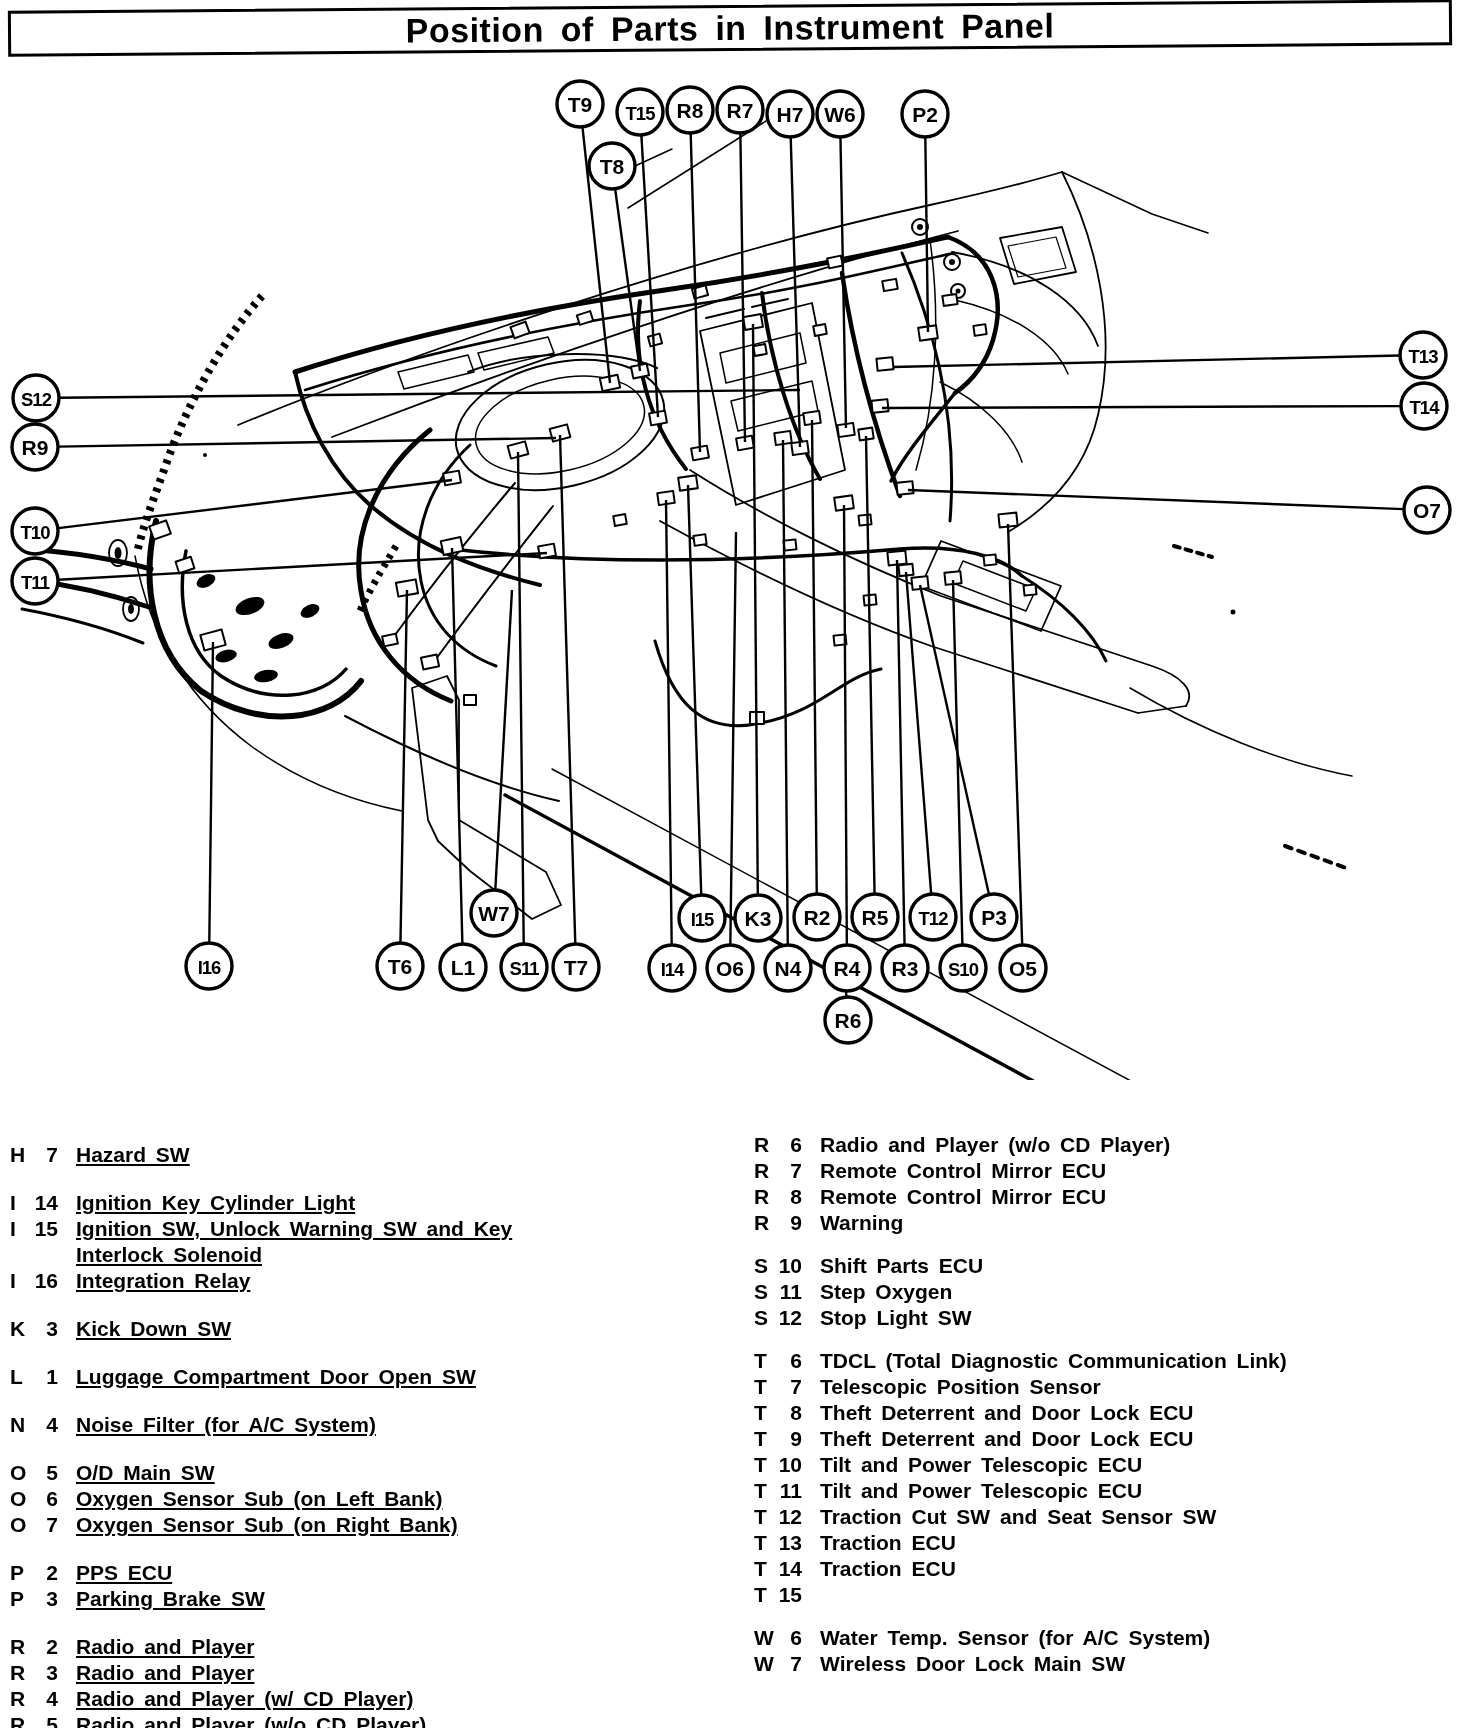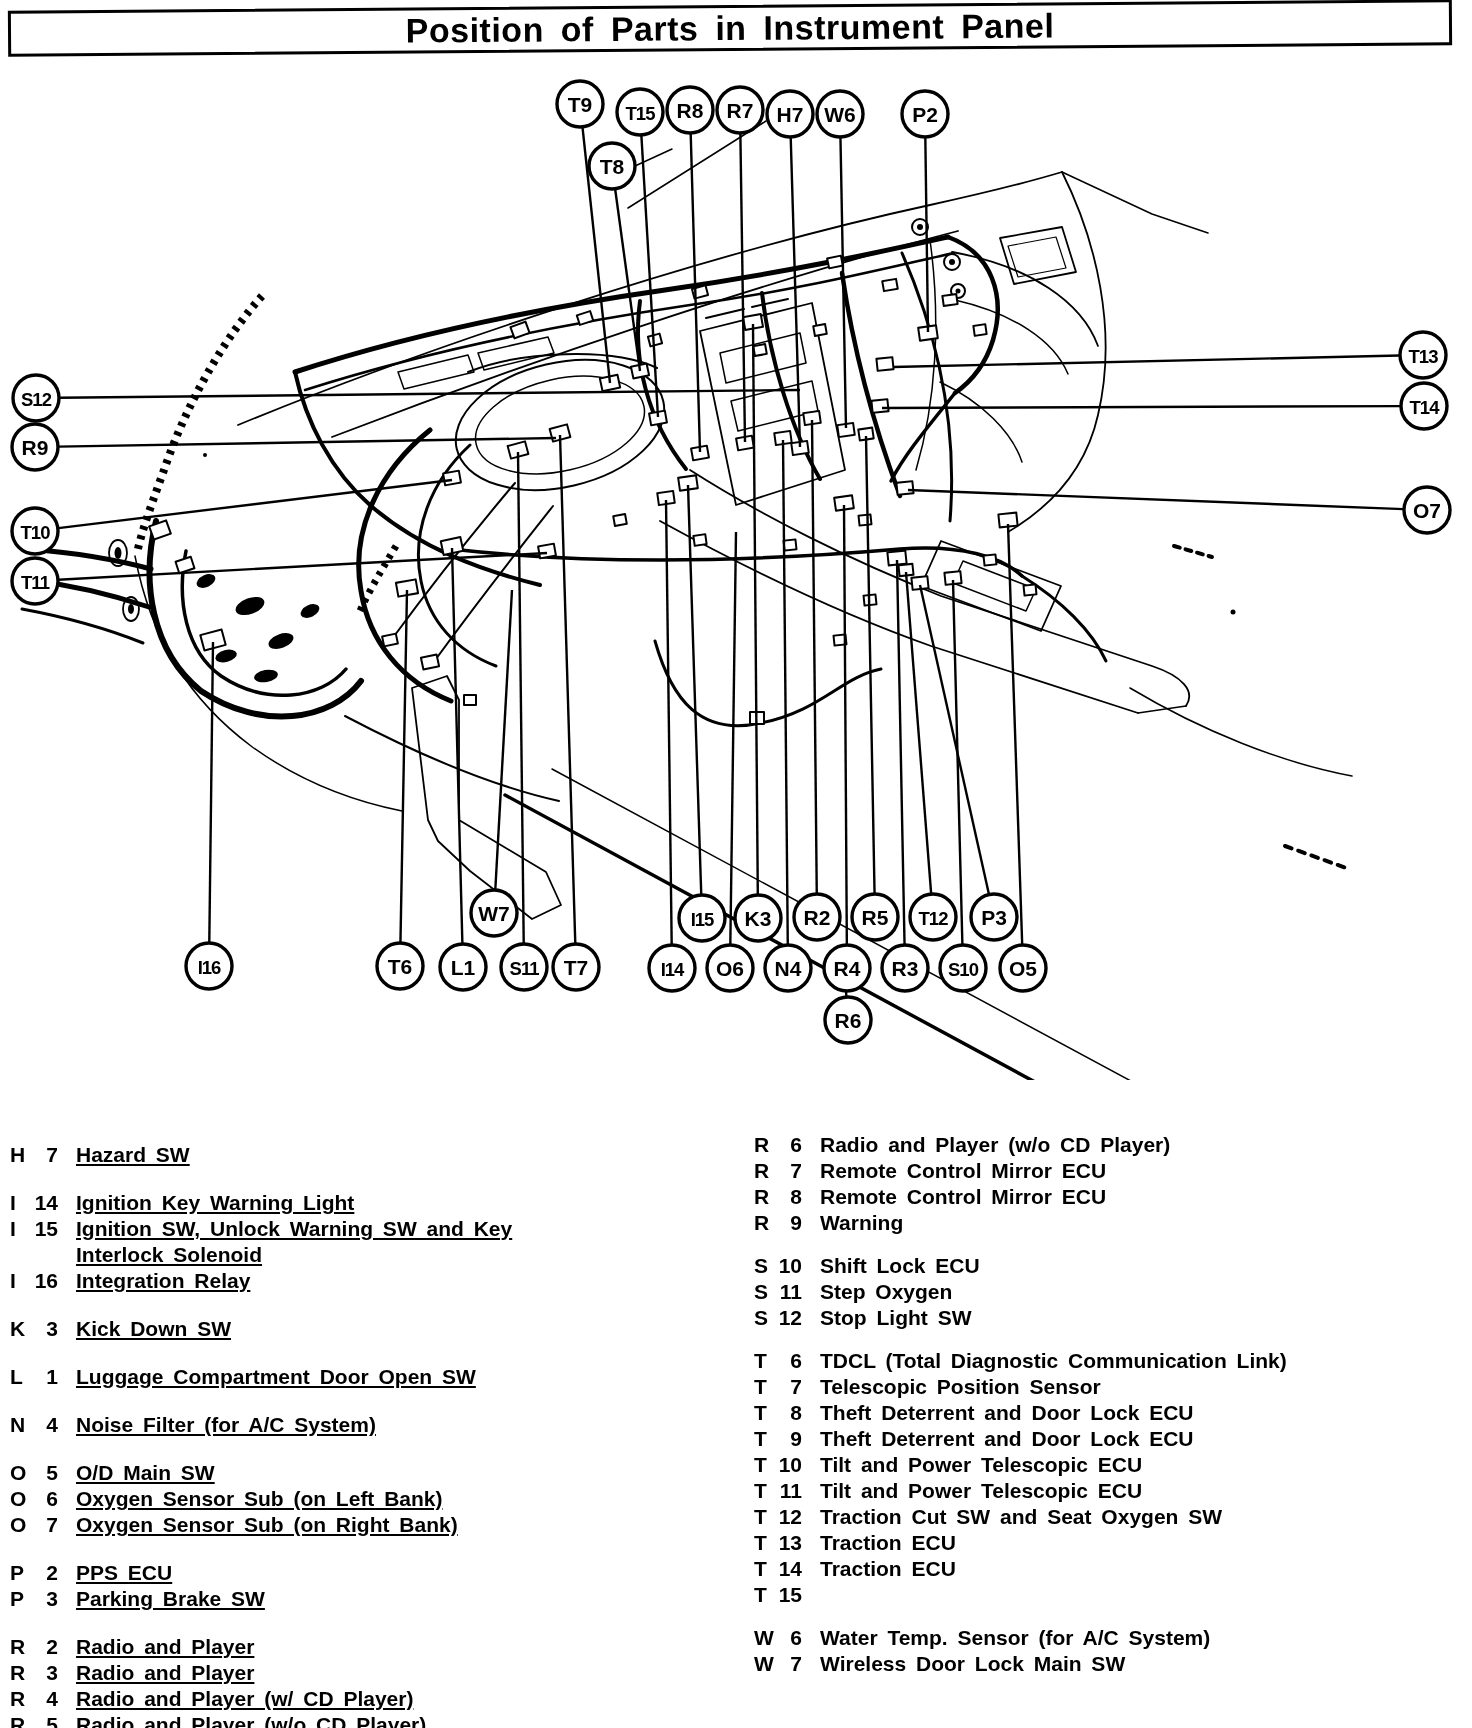--- a/index.html
+++ b/index.html
@@ -385,21 +385,21 @@
           </span>
           <span class="name">Hazard SW</span>
         </div>
       </div>
       <div class="group">
         <div class="entry">
           <span class="code">
             <span class="cl">I</span>
             <span class="cn">14</span>
           </span>
-          <span class="name">Ignition Key Warning Light</span>
+          <span class="name">Ignition Key Cylinder Light</span>
         </div>
         <div class="entry">
           <span class="code">
             <span class="cl">I</span>
             <span class="cn">15</span>
           </span>
           <span class="name">Ignition SW, Unlock Warning SW and Key Interlock Solenoid</span>
         </div>
         <div class="entry">
           <span class="code">
@@ -536,21 +536,21 @@
           </span>
           <span class="name">Warning</span>
         </div>
       </div>
       <div class="group">
         <div class="entry">
           <span class="code">
             <span class="cl">S</span>
             <span class="cn">10</span>
           </span>
-          <span class="name">Shift Lock ECU</span>
+          <span class="name">Shift Parts ECU</span>
         </div>
         <div class="entry">
           <span class="code">
             <span class="cl">S</span>
             <span class="cn">11</span>
           </span>
           <span class="name">Step Oxygen</span>
         </div>
         <div class="entry">
           <span class="code">
@@ -601,21 +601,21 @@
             <span class="cl">T</span>
             <span class="cn">11</span>
           </span>
           <span class="name">Tilt and Power Telescopic ECU</span>
         </div>
         <div class="entry">
           <span class="code">
             <span class="cl">T</span>
             <span class="cn">12</span>
           </span>
-          <span class="name">Traction Cut SW and Seat Oxygen SW</span>
+          <span class="name">Traction Cut SW and Seat Sensor SW</span>
         </div>
         <div class="entry">
           <span class="code">
             <span class="cl">T</span>
             <span class="cn">13</span>
           </span>
           <span class="name">Traction ECU</span>
         </div>
         <div class="entry">
           <span class="code">

